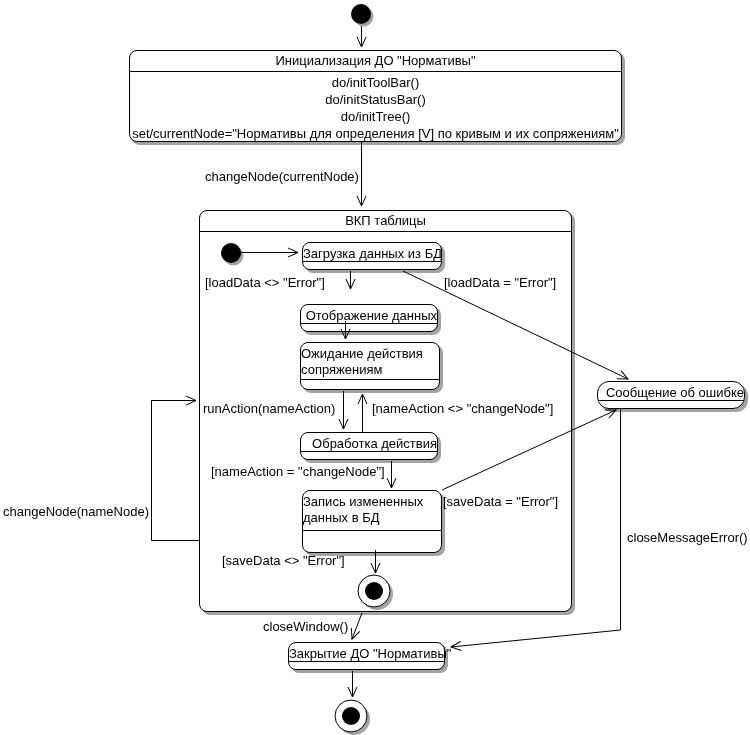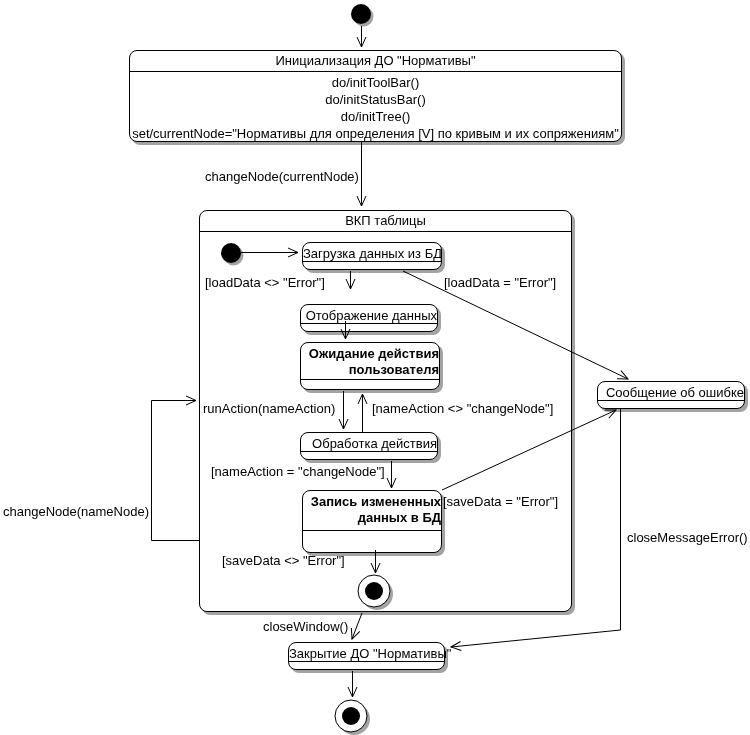--- a/index.html
+++ b/index.html
@@ -36,22 +36,21 @@
   }
   .state .name {
     padding-top: 4px;
     line-height: 16px;
     text-align: right;
     white-space: nowrap;
   }
   .state .name2 {
     padding-top: 3px;
     line-height: 16px;
-    text-align: right;
-    font-weight: bold;
+    text-align: left;
   }
   .state .divider {
     position: absolute;
     left: 0;
     right: 0;
     border-top: 1px solid #000;
   }
   .composite {
     z-index: 1;
   }
@@ -100,39 +99,39 @@
   </div>
 
   <div class="state" style="left:300px; top:304px; width:138px; height:28px;">
     <div class="name" style="padding-top:3px;">Отображение данных</div>
     <div class="divider" style="bottom:7px;"></div>
   </div>
 
   <div class="state" style="left:300px; top:342px; width:140px; height:48px;">
     <div class="name2">
       <div>Ожидание действия</div>
-      <div>пользователя</div>
+      <div>сопряжениям</div>
     </div>
     <div class="divider" style="bottom:9px;"></div>
   </div>
 
   <div class="state" style="left:300px; top:432px; width:138px; height:28px;">
     <div class="name" style="padding-top:3px;">Обработка действия</div>
     <div class="divider" style="bottom:7px;"></div>
   </div>
 
   <div class="state" style="left:302px; top:490px; width:140px; height:63px;">
     <div class="name2">
       <div>Запись измененных</div>
       <div>данных в БД</div>
     </div>
     <div class="divider" style="bottom:21px;"></div>
   </div>
 
-  <div class="state" style="left:597px; top:381px; width:148px; height:28px;">
+  <div class="state" style="left:597px; top:381px; width:148px; height:28px;border-radius:12px;">
     <div class="name" style="padding-top:3px;">Сообщение об ошибке</div>
     <div class="divider" style="bottom:7px;"></div>
   </div>
 
   <div class="state" style="left:288px; top:642px; width:157px; height:28px;">
     <div class="name" style="padding-top:3px;">Закрытие ДО "Нормативы"</div>
     <div class="divider" style="bottom:7px;"></div>
   </div>
 
   <div class="label" style="left:205px; top:169px;text-align:center;">changeNode(currentNode)</div>

